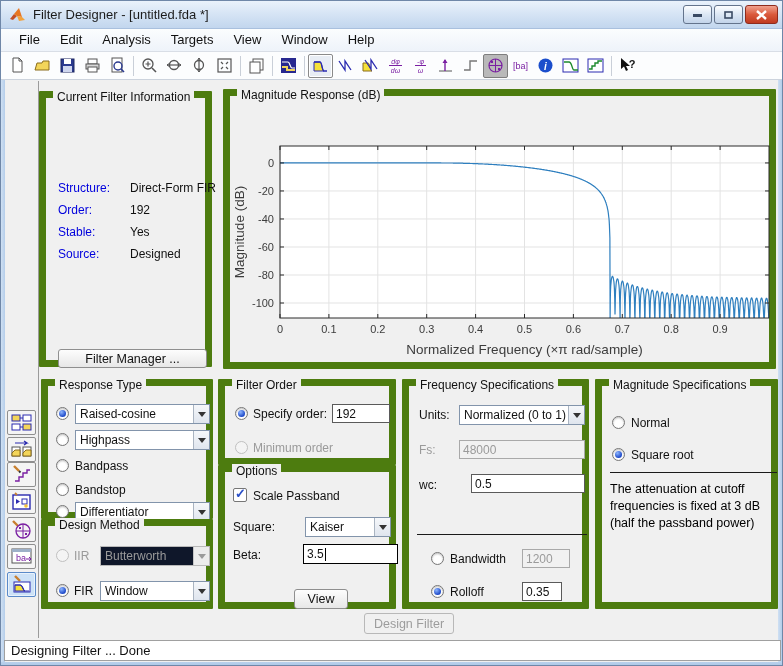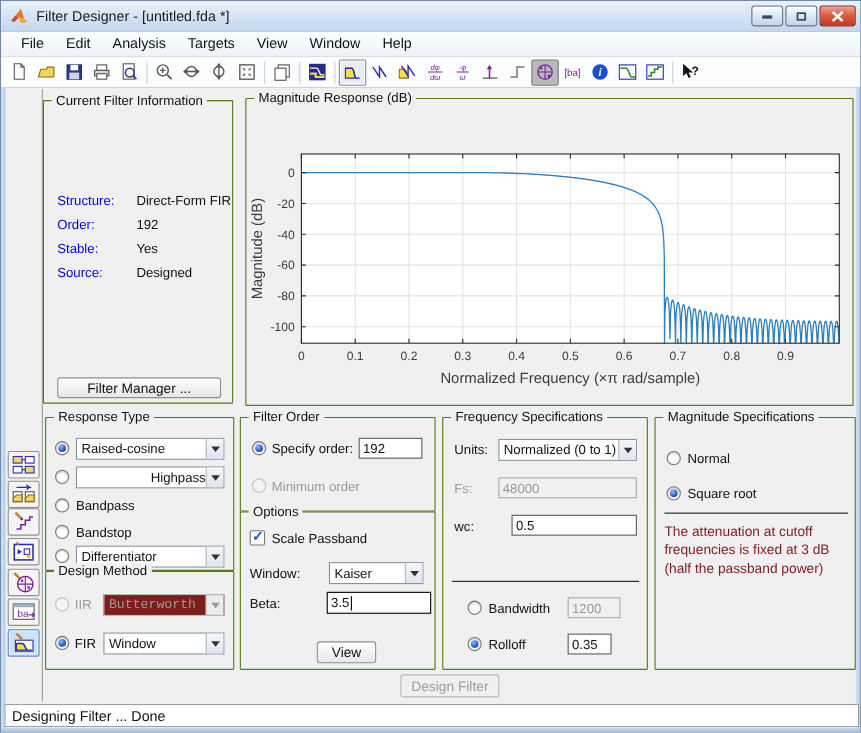--- a/index.html
+++ b/index.html
@@ -40,53 +40,53 @@
   .bord.right{right:0;top:79px;width:4px;height:582px;}
   .bord.bottom{left:0;top:661px;width:783px;height:5px;background:linear-gradient(#b9d1ec,#a9c4e4);}
 
   
   .side-sep{position:absolute;left:37px;top:80px;width:1px;height:557px;background:#9b9b9b;}
   .sbtn{position:absolute;left:6px;width:29px;height:25px;border:1px solid #8f8f8f;border-radius:2px;
     background:#f4f4f4;display:flex;align-items:center;justify-content:center;}
   .sbtn.sel{background:#cde2f7;border-color:#5a8ac9;box-shadow:inset 0 0 0 1px #e8f2fc;}
 
   
-  .gbox{position:absolute;border:1px solid #4d7c0f;border-radius:1px;}
+  .gbox{position:absolute;border:7px solid #4d7c0f;border-radius:1px;}
   .gleg{position:absolute;top:-8px;left:7px;background:#f0f0f0;padding:0 4px;font-size:12px;color:#111;white-space:nowrap;}
 
   
   .lbl{position:absolute;font-size:12px;color:#111;white-space:nowrap;}
   .lbl.dim{color:#9a9a9a;}
   .blue-lbl{color:#0000dd;}
   .radio{position:absolute;width:13px;height:13px;border-radius:50%;background:#fff;
     border:1px solid #767676;box-shadow:inset 0 1px 2px rgba(0,0,0,.25);}
   .radio.checked::after{content:"";position:absolute;left:2px;top:2px;width:7px;height:7px;border-radius:50%;
     background:radial-gradient(circle at 35% 30%,#8db6ff,#1e49c8 70%);}
   .radio.dis{border-color:#c0c0c0;background:#f4f4f4;box-shadow:none;}
   .checkbox{position:absolute;width:14px;height:14px;background:#fff;border:1px solid #767676;border-radius:2px;}
   .checkbox.checked::after{content:"\2713";position:absolute;left:1px;top:-3px;font-size:13px;font-weight:bold;color:#2b50c8;}
   .combo{position:absolute;height:20px;background:#fff;border:1px solid #8294ab;display:flex;align-items:center;}
   .combo .ctext{flex:1;font-size:12px;color:#111;padding-left:4px;white-space:nowrap;overflow:hidden;}
   .combo .carrow{width:16px;height:100%;border-left:1px solid #aab4c1;background:linear-gradient(#f5f7fa,#dfe5ee);
     display:flex;align-items:center;justify-content:center;}
   .combo .carrow::after{content:"";border:4px solid transparent;border-top:5px solid #333;margin-top:4px;}
-  .combo.dis{background:#7f1d1d;border-color:#b9b9b9;font-family:Liberation Mono, monospace;}
+  .combo.dis{background:#0f172a;border-color:#b9b9b9;}
   .combo.dis .ctext{color:#9a9a9a;}
   .combo.dis .carrow{background:#ececec;border-left-color:#c6c6c6;}
   .combo.dis .carrow::after{border-top-color:#9a9a9a;}
   .tfield{position:absolute;height:19px;border:1px solid #5a5a5a;background:#fff;font-family:"Liberation Sans",sans-serif;
     font-size:12px;color:#111;padding:0 3px;}
   .tfield:disabled,.tfield.dis{background:#f1f1f1;border-color:#a9a9a9;color:#9a9a9a;}
   .ffield{position:absolute;height:20px;border:1px solid #000;background:#fff;display:flex;align-items:center;
     font-size:12px;color:#111;padding-left:3px;}
   .caret{display:inline-block;width:1px;height:13px;background:#000;margin-left:1px;}
   .pbtn{position:absolute;background:linear-gradient(#fdfdfd,#e7e7e7);border:1px solid #8f8f8f;border-radius:3px;
     font-family:"Liberation Sans",sans-serif;font-size:12.5px;color:#111;}
   .divider{position:absolute;height:0;border-top:1.5px solid #1a1a1a;}
-  .note{position:absolute;font-size:12.5px;color:#7f1d1d;white-space:nowrap;}
+  .note{position:absolute;font-size:12.5px;color:#000000;white-space:nowrap;}
 
   .dfbtn{position:absolute;left:363px;top:612px;width:90px;height:21px;background:#f0f0f0;
     border:1px solid #b8b8b8;border-radius:3px;font-family:"Liberation Sans",sans-serif;font-size:12.5px;color:#9c9c9c;}
 
   .statusbar{position:absolute;left:3px;top:639px;width:777px;height:21px;background:#fff;border:1px solid #a0a0a0;
     display:flex;align-items:center;}
   .status-text{font-size:13px;color:#111;padding-left:6px;}
 
   
   .mr-panel svg{position:absolute;left:0;top:0;}
@@ -449,21 +449,21 @@
   </div>
 
   <div class="gbox" style="left:40px;top:378px;width:172px;height:140px;">
     <span class="gleg">Response Type</span>
     <span class="radio checked" style="left:8px;top:21px;"></span>
     <div class="combo" style="left:27px;top:18px;width:135px;">
       <span class="ctext">Raised-cosine</span>
         <span class="carrow"></span>
     </div>
     <span class="radio" style="left:8px;top:47px;"></span>
-    <div class="combo" style="left:27px;top:44px;width:135px;text-align:right;">
+    <div class="combo" style="left:27px;top:44px;width:135px;">
       <span class="ctext">Highpass</span>
         <span class="carrow"></span>
     </div>
     <span class="radio" style="left:8px;top:73px;"></span>
     <span class="lbl" style="left:27px;top:73px;">Bandpass</span>
     <span class="radio" style="left:8px;top:97px;"></span>
     <span class="lbl" style="left:27px;top:97px;">Bandstop</span>
     <span class="radio" style="left:8px;top:119px;"></span>
     <div class="combo" style="left:27px;top:116px;width:135px;">
       <span class="ctext">Differentiator</span>
@@ -493,21 +493,21 @@
     <span class="lbl" style="left:28px;top:21px;">Specify order:</span>
     <input class="tfield" style="left: 107px; top: 18px; width: 58px;" value="192">
     <span class="radio dis" style="left:10px;top:55px;"></span>
     <span class="lbl dim" style="left:28px;top:55px;">Minimum order</span>
   </div>
 
   <div class="gbox" style="left:217px;top:464px;width:178px;height:144px;">
     <span class="gleg">Options</span>
     <span class="checkbox checked" style="left:8px;top:16px;"></span>
     <span class="lbl" style="left:28px;top:17px;">Scale Passband</span>
-    <span class="lbl" style="left:8px;top:48px;">Window:</span>
+    <span class="lbl" style="left:8px;top:48px;">Square:</span>
     <div class="combo" style="left:80px;top:45px;width:86px;">
       <span class="ctext">Kaiser</span>
         <span class="carrow"></span>
     </div>
     <span class="lbl" style="left:8px;top:76px;">Beta:</span>
     <div class="ffield" style="left:78px;top:72px;width:95px;">
       <span>3.5</span>
         <span class="caret"></span>
     </div>
     <button class="pbtn" style="left:69px;top:117px;width:54px;height:20px;">View</button>

